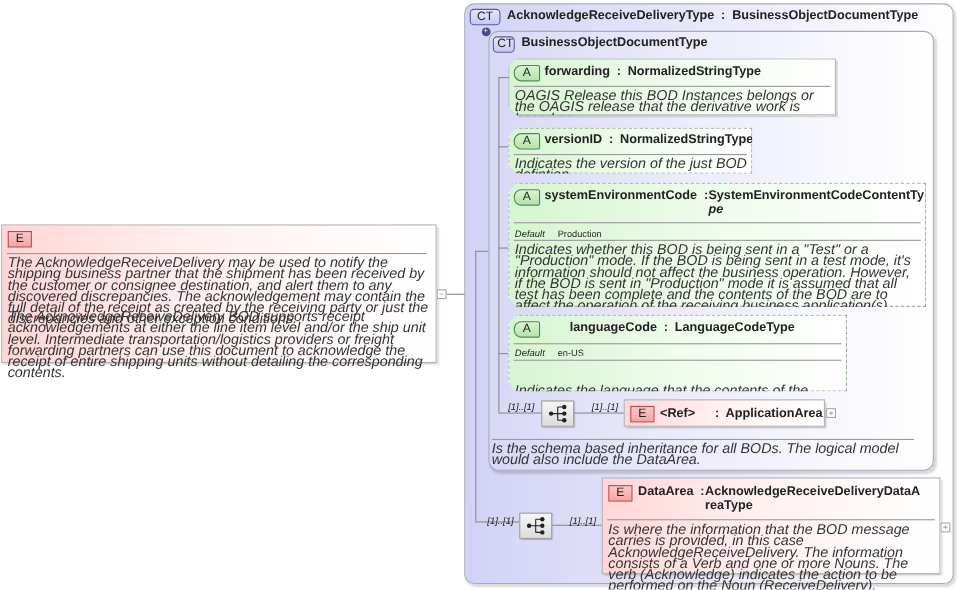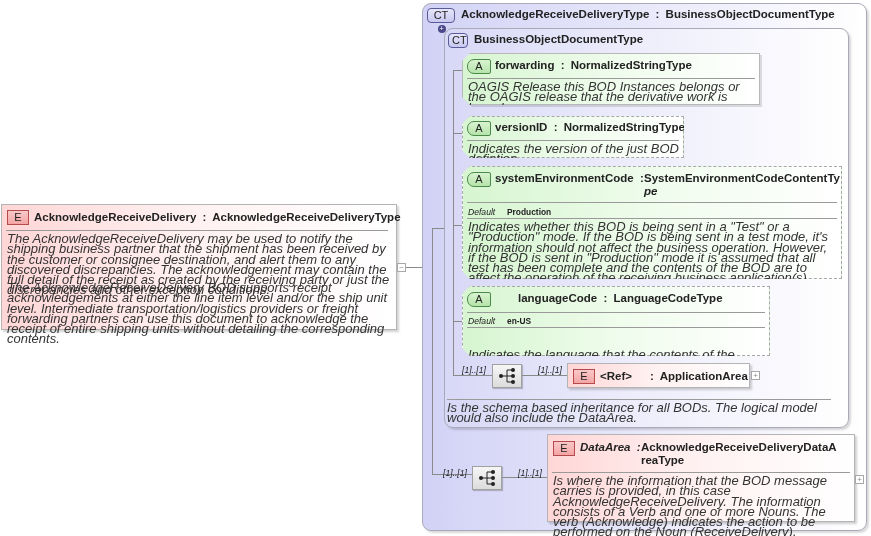--- a/index.html
+++ b/index.html
@@ -125,36 +125,31 @@
     }
     .default-label {
       position: absolute;
       font-style: italic;
       font-size: 8.6px;
       line-height: 10px;
       color: #222;
     }
     .default-value {
       position: absolute;
-      font-weight: bold;
+      font-weight: normal;
       font-size: 8.4px;
       line-height: 10px;
       color: #222;
     }
   </style>
 </head>
 <body>
 
 <div class="el-box" style="left:1px; top:204px; width:396px; height:126px;">
   <div class="badge badge-e" style="left:5px; top:5px;">E</div>
-  <div class="title" style="left:32px; top:6px;">
-    <span>AcknowledgeReceiveDelivery</span>
-    <span style="margin:0 3px;">:</span>
-    <span>AcknowledgeReceiveDeliveryType</span>
-  </div>
   <div class="sep" style="left:4px; right:8px; top:25px;"></div>
   <div class="doc" style="left:5px; top:29px; width:384px;">The AcknowledgeReceiveDelivery may be used to notify the shipping business partner that the shipment has been received by the customer or consignee destination, and alert them to any discovered discrepancies.   The acknowledgement may contain the full detail of the receipt as created by the receiving party or just the discrepancies and other exception conditions.</div>
   <div class="doc" style="left:5px; top:78px; width:384px;">The AcknowledgeReceiveDelivery BOD supports receipt acknowledgements at either the line item level and/or the ship unit level.  Intermediate transportation/logistics providers or freight forwarding partners can use this document to acknowledge the receipt of entire shipping units without detailing the corresponding contents.</div>
 </div>
 <div class="expander" style="left:397px; top:263px;">−</div>
 <div class="hline" style="left:406px; top:267px; width:26px;"></div>
 
 <div class="ct-outer"></div>
 <div class="badge badge-ct" style="left:427px; top:8px; width:28px;">
   <span>CT</span><span style="display:inline-block;width:8px;height:8px;border-radius:50%;background:#4a4a8a;color:#fff;font-size:7px;line-height:8px;vertical-align:1px;margin-left:1px;">+</span>
@@ -272,21 +267,21 @@
     <circle cx="8" cy="11" r="2" fill="#222"></circle>
     <circle cx="20" cy="5" r="2" fill="#222"></circle>
     <circle cx="20" cy="11" r="2" fill="#222"></circle>
     <circle cx="20" cy="17" r="2" fill="#222"></circle>
   </svg>
 </div>
 <div class="hline" style="left:502px; top:477px; width:45px;"></div>
 <div class="card" style="left:518px; top:468px;">[1]..[1]</div>
 <div class="el-box" style="left:547px; top:434px; width:308px; height:88px;">
   <div class="badge badge-e" style="left:5px; top:6px;">E</div>
-  <div class="title" style="left:32px; top:6px;font-style:italic;">
+  <div class="title" style="left:32px; top:6px;">
     <span>DataArea</span>
     <span style="margin:0 3px;">:</span>
   </div>
   <div class="title" style="left:93px; top:6px;">AcknowledgeReceiveDeliveryDataA</div>
   <div class="title" style="left:93px; top:19px;">reaType</div>
   <div class="sep" style="left:4px; right:4px; top:37px;"></div>
   <div class="doc" style="left:5px; top:41px; width:298px;">Is where the information that the BOD message carries is provided, in this case AcknowledgeReceiveDelivery. The information consists of a Verb and one or more Nouns. The verb (Acknowledge) indicates the action to be performed on the Noun (ReceiveDelivery).</div>
 </div>
 <div class="expander" style="left:855px; top:475px;">+</div>
 

